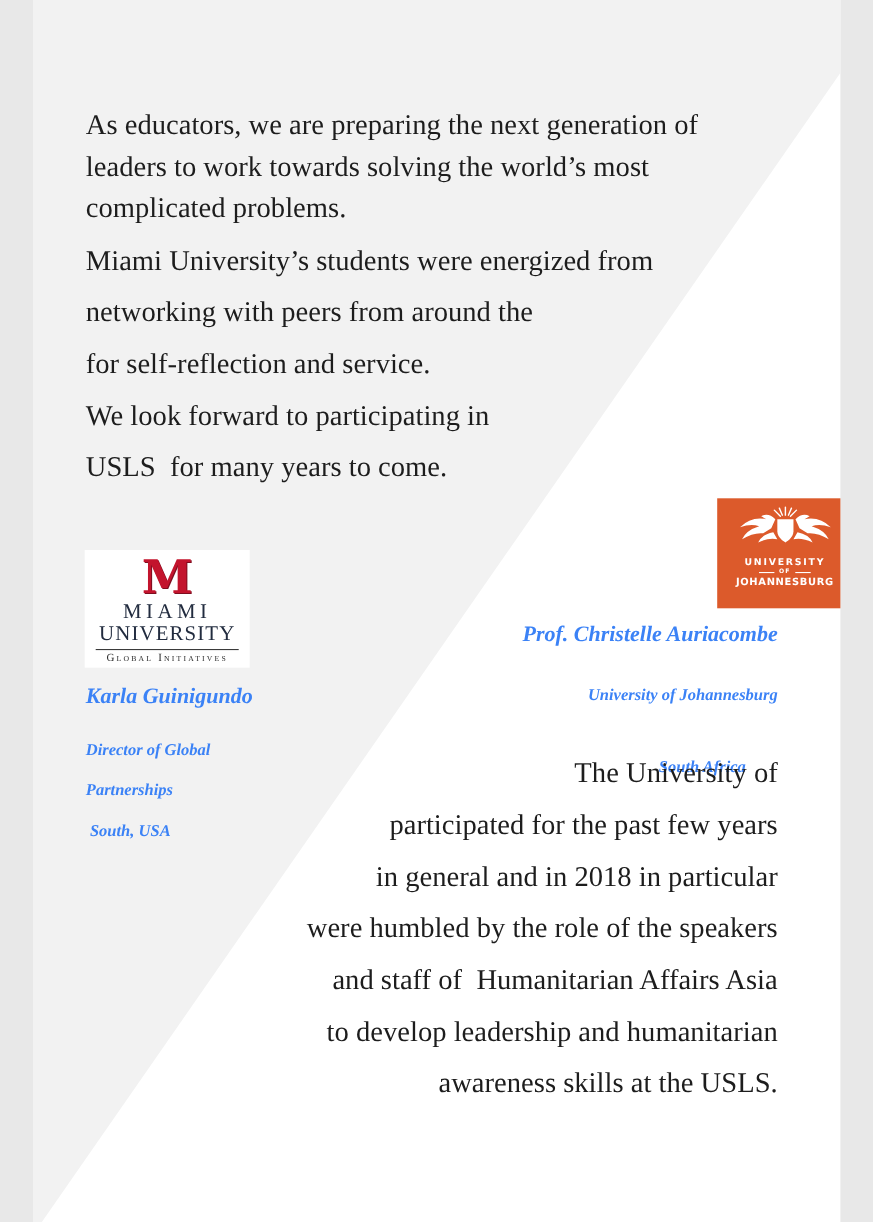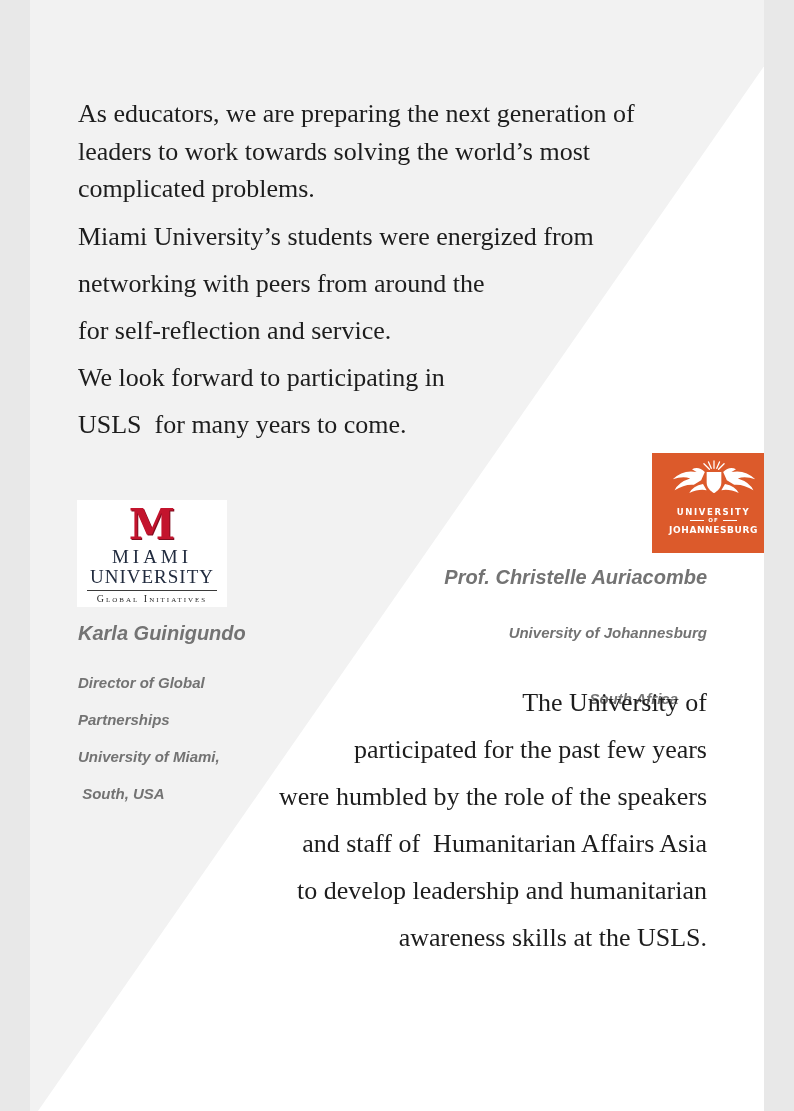--- a/index.html
+++ b/index.html
@@ -14,21 +14,21 @@
     clip-path:polygon(0 0,780px 0,8px 1111px,0 1111px);
   }
   .ln{white-space:pre-wrap;}
   .quote-left-1{position:absolute;left:48px;top:95px;width:700px;font-size:26px;}
   .quote-left-1 .ln{line-height:37.5px;}
   .quote-left-2{position:absolute;left:48px;top:213px;width:700px;font-size:26px;}
   .quote-left-2 .ln{line-height:47px;}
   .quote-right{position:absolute;right:57px;top:679px;width:560px;font-size:26px;text-align:right;}
   .quote-right .ln{line-height:47px;}
 
-  .attr{font-family:Liberation Sans, sans-serif;font-style:italic;font-weight:700;color:#737373;}
+  .attr{font-family:Liberation Serif, serif;font-style:italic;font-weight:700;color:#3b82f6;}
   .karla-name{position:absolute;left:48px;top:622px;font-size:20px;}
   .karla-roles{position:absolute;left:48px;top:664px;font-size:15px;}
   .karla-roles .ln{line-height:37px;}
   .prof-name{position:absolute;right:57px;top:566px;font-size:20px;}
   .prof-org{position:absolute;right:57px;top:624px;font-size:15px;}
   .prof-country{position:absolute;right:86px;top:649px;font-size:15px;margin-top:41px;}
 
   
   .miami-logo{
     position:absolute;left:47px;top:500px;width:150px;height:107px;
@@ -81,21 +81,20 @@
     <div class="miami-word">MIAMI</div>
     <div class="miami-univ">UNIVERSITY</div>
     <div class="miami-rule"></div>
     <div class="miami-gi">Global Initiatives</div>
   </div>
 
   <div class="attr karla-name">Karla Guinigundo</div>
   <div class="attr karla-roles">
     <div class="ln">Director of Global</div>
     <div class="ln">Partnerships</div>
-    <div class="ln">University of Miami,</div>
     <div class="ln"> South, USA</div>
   </div>
 
   <div class="uj-logo">
     <svg class="uj-emblem" width="110" height="46" viewBox="0 0 120 50" xmlns="http://www.w3.org/2000/svg">
       <g stroke="#ffffff" stroke-width="1.4" stroke-linecap="round">
         <line x1="60" y1="9" x2="60" y2="1"></line>
         <line x1="57" y1="9" x2="54" y2="2"></line>
         <line x1="63" y1="9" x2="66" y2="2"></line>
         <line x1="55" y1="10" x2="49" y2="4"></line>
@@ -120,19 +119,20 @@
     <div class="uj-l3">JOHANNESBURG</div>
   </div>
 
   <div class="attr prof-name">Prof. Christelle Auriacombe</div>
   <div class="attr prof-org">University of Johannesburg</div>
   <div class="attr prof-country">South Africa</div>
 
   <section class="quote-right">
     <div class="ln">The University of</div>
     <div class="ln">participated for the past few years</div>
+    <div class="ln">in general and in 2018 in particular</div>
     <div class="ln">were humbled by the role of the speakers</div>
     <div class="ln">and staff of  Humanitarian Affairs Asia</div>
     <div class="ln">to develop leadership and humanitarian</div>
     <div class="ln">awareness skills at the USLS.</div>
   </section>
 
 </div>
 
 </body></html>

